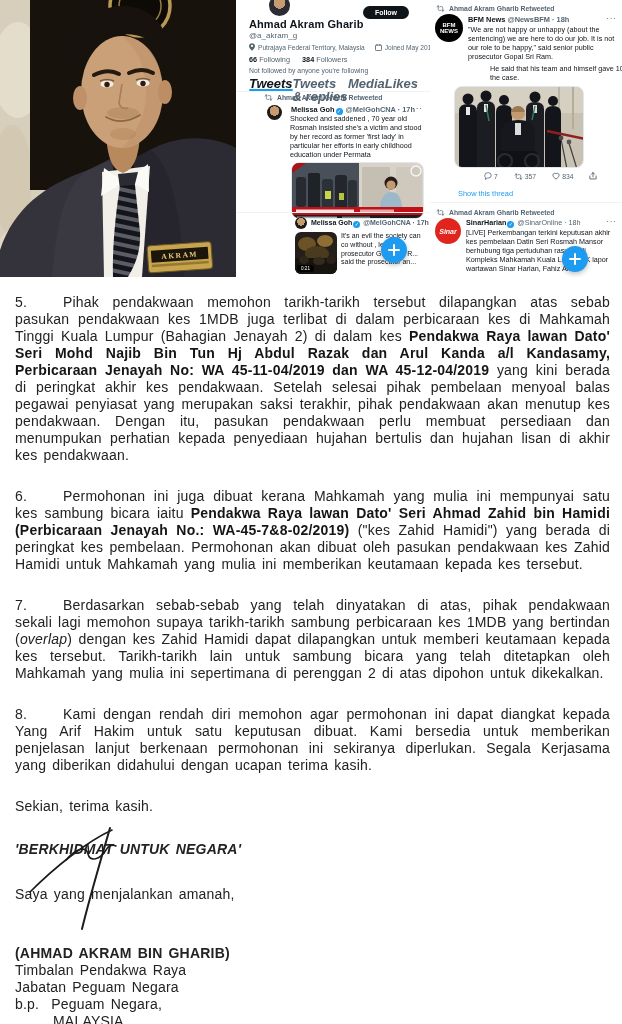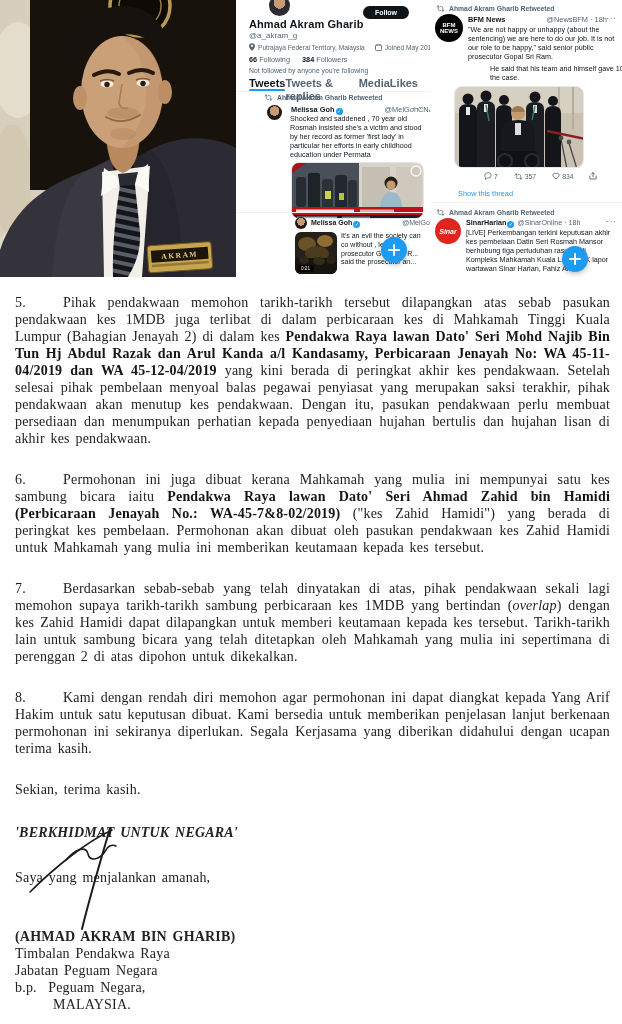--- a/index.html
+++ b/index.html
@@ -17,31 +17,31 @@
   .p-name{position:absolute;left:13px;top:18px;font-size:11px;font-weight:bold;letter-spacing:.1px;}
   .p-handle{position:absolute;left:13px;top:31px;font-size:8px;color:#536471;}
   .p-meta{position:absolute;left:13px;top:43px;width:185px;font-size:6.6px;color:#536471;white-space:nowrap;display:flex;align-items:center;gap:3px;}
   .p-meta .gap{width:4px;}
   .p-stats{position:absolute;left:13px;top:55px;font-size:7.3px;color:#536471;}
   .p-stats b{color:#0f1419;}
   .p-stats .sp{display:inline-block;width:8px;}
   .p-social{position:absolute;left:13px;top:67px;font-size:6.8px;color:#536471;}
   .p-tabs{position:absolute;left:0;top:77px;width:194px;height:15px;border-bottom:1px solid #eff3f4;
     display:flex;justify-content:space-between;padding:0 12px 0 13px;box-sizing:border-box;}
-  .tab{position:relative;font-size:11px;font-weight:bold;color:#536471;line-height:13px;}
+  .tab{position:relative;font-size:13px;font-weight:bold;color:#536471;line-height:13px;font-style:italic;}
   .tab.active{color:#0f1419;}
   .tab.active::after{content:"";position:absolute;left:0;right:0;bottom:0;height:2px;border-radius:2px;background:#1d9bf0;}
   .rt-head{display:flex;align-items:center;gap:4px;font-size:6.8px;font-weight:bold;color:#536471;}
   .tweet1{position:absolute;left:0;top:94px;width:194px;}
   .tweet1 .rt-head{margin-left:28px;}
   .tw-avatar{position:absolute;left:31px;top:11px;width:15px;height:15px;border-radius:50%;
     background:radial-gradient(circle at 50% 40%,#c89a6f 0 40%,#1d1a17 41% 100%);}
   .nm-row{position:absolute;left:55px;top:11px;font-size:7.4px;white-space:nowrap;}
   .nm-row b{color:#0f1419;}
-  .nm-row .gray{color:#536471;font-weight:normal;padding-left:39px;}
+  .nm-row .gray{color:#536471;font-weight:bold;}
   .badge{display:inline-block;width:7px;height:7px;border-radius:50%;background:#1d9bf0;color:#fff;
     font-size:5px;line-height:7px;text-align:center;vertical-align:-1px;margin:0 1px;}
   .badge::after{content:"✓";}
   .more{position:absolute;color:#536471;font-size:8px;letter-spacing:1px;}
   .more::after{content:"···";}
   .tw1-text{position:absolute;left:54px;top:21px;width:133px;font-size:7.2px;line-height:8.9px;color:#0f1419;}
   .thumb1{position:absolute;left:55px;top:68px;width:133px;height:57px;border-radius:8px;overflow:hidden;
     border:1px solid #e1e8ed;box-sizing:border-box;}
   .tweet2{position:absolute;left:0;top:212px;width:194px;border-top:1px solid #eff3f4;}
   .tw2-avatar{position:absolute;left:59px;top:4px;width:12px;height:12px;border-radius:50%;
@@ -70,21 +70,21 @@
   .show-thread{position:absolute;left:28px;top:189px;font-size:7.4px;color:#1d9bf0;}
   .rdiv{position:absolute;left:0;top:202px;width:192px;height:1px;background:#eff3f4;}
   .sinar-avatar{position:absolute;left:5px;top:218px;width:26px;height:26px;border-radius:50%;background:#e0251f;
     color:#fff;font-size:7px;font-weight:bold;font-style:italic;display:flex;align-items:center;justify-content:center;}
   .sinar-name{position:absolute;left:36px;top:218px;font-size:7.2px;white-space:nowrap;}
   .sinar-text{position:absolute;left:36px;top:228px;width:152px;font-size:7.2px;line-height:9px;color:#0f1419;}
   .icon{flex:none;}
   
   .document{position:absolute;left:0;top:278px;width:622px;height:746px;box-sizing:border-box;
     padding:16px 12px 0 15px;background:#fff;color:#222;
-    font-size:14px;line-height:17px;text-align:justify;word-spacing:2px;letter-spacing:.2px;font-family:Liberation Serif, serif;}
+    font-size:14px;line-height:17px;text-align:justify;word-spacing:2px;letter-spacing:.2px;}
   .document p{margin:0 0 24px 0;}
   .pnum{display:inline-block;width:48px;}
   .document .b,.document b{font-weight:bold;color:#151515;}
   .document .i{font-style:italic;}
   .closing{margin-bottom:26px !important;text-align:left;}
   .motto{font-weight:bold;font-style:italic;margin-bottom:28px !important;text-align:left;}
   .signoff{margin-bottom:0 !important;text-align:left;}
   .sig-wrap{position:absolute;left:24px;top:548px;width:120px;height:105px;pointer-events:none;}
   .sign-block{margin-top:42px;text-align:left;line-height:17px;}
   .sign-block div{white-space:pre;}

